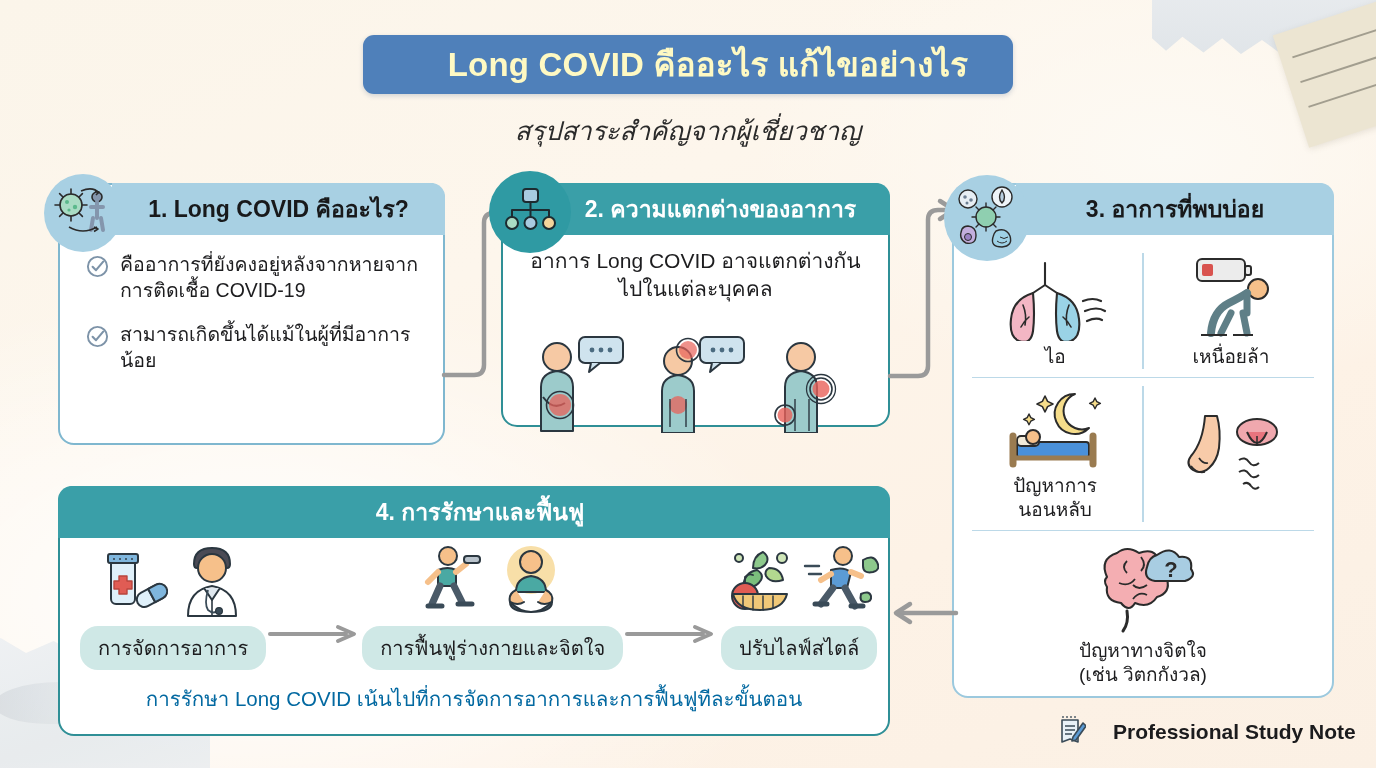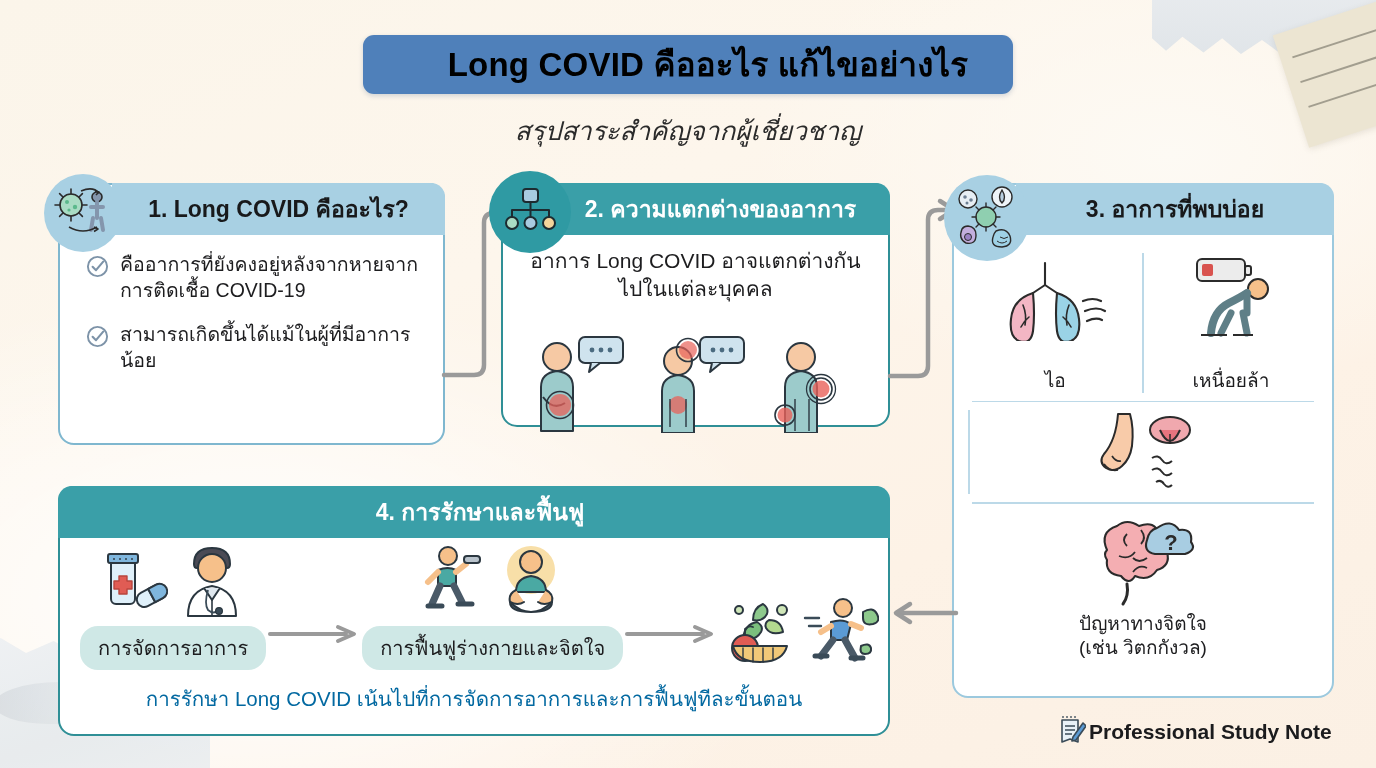--- a/index.html
+++ b/index.html
@@ -43,21 +43,21 @@
     position:absolute; left:12px; width:96px; height:2px; background:#8a8578; opacity:.75;
   }
   
   #title-banner{
     position:absolute; left:363px; top:35px; width:650px; height:59px;
     background:#4f80ba; border-radius:11px;
     display:flex; align-items:center; justify-content:center;
     box-shadow:0 2px 5px rgba(60,90,130,.22);
   }
   #title-banner span{
-    color:#000000; font-size:33px; font-weight:bold; letter-spacing:.2px;
+    color:#fef9c3; font-size:33px; font-weight:bold; letter-spacing:.2px;
     white-space:nowrap;
     margin-left:40px;
   }
   #subtitle{
     position:absolute; left:0; top:110px; width:1376px; text-align:center;
     font-size:26px; color:#2b2b2b;font-style:italic;
   }
   
   .card{ position:absolute; border-radius:16px; overflow:visible; }
   .card-body{
@@ -98,21 +98,21 @@
     font-size:21px; line-height:1.35; color:#1d1d1f;
   }
   #c2-figs{ position:absolute; left:22px; right:22px; top:150px; height:100px; display:flex; justify-content:space-around; align-items:flex-end; }
   
   #card3{ left:952px; top:183px; width:382px; height:515px; }
   #card3 .card-body{ border-color:#9cc9de; }
   #card3 .card-hd{ left:64px; right:0; width:auto; border-radius:0 14px 0 0; }
   #badge3{ left:-8px; top:-8px; width:86px; height:86px; }
   #sym-grid{ position:absolute; left:16px; right:16px; top:62px; }
   .sym-row{ display:flex; }
-  .sym-cell{ flex:1; display:flex; flex-direction:column; align-items:center; justify-content:center; padding:10px 4px 8px;gap:24px; }
+  .sym-cell{ flex:1; display:flex; flex-direction:column; align-items:center; justify-content:center; padding:10px 4px 8px; }
   .sym-cap{ font-size:19px; text-align:center; line-height:1.25; color:#1d1d1f; margin-top:4px; }
   .vdiv{ width:1.5px; background:#bcd9e8; margin:8px 0; }
   .hdiv{ height:1.5px; background:#bcd9e8; margin:0 4px; }
   .sym-full{ display:flex; flex-direction:column; align-items:center; padding:12px 4px 6px; }
   
   #card4{ left:58px; top:486px; width:832px; height:250px; }
   #card4 .card-hd{ left:0; right:0; border-radius:14px 14px 0 0;padding-left:12px; }
   #c4-flow{ position:absolute; left:22px; right:22px; top:62px; height:122px; display:flex; align-items:flex-end; }
   .flow-step{ display:flex; flex-direction:column; align-items:center; }
   .flow-icons{ height:76px; display:flex; align-items:flex-end; gap:4px; }
@@ -123,21 +123,21 @@
   .flow-arrow{ flex:1; display:flex; align-items:center; justify-content:center; margin-bottom:26px; }
   #c4-foot{
     position:absolute; left:0; right:0; top:196px; text-align:center;
     font-size:20.5px; color:#0369a1;
   }
   
   .connector{ position:absolute; z-index:1; }
   
   #footer-badge{
     position:absolute; left:1058px; top:715px;
-    display:flex; align-items:center; gap:3px;
+    display:flex; align-items:center; gap:27px;
   }
   #footer-badge .ftxt{ font-size:21px; font-weight:bold; color:#1b1b1d; }
 </style>
 </head>
 <body>
 
 <div id="bg-gradient"></div>
 <div id="torn-paper-top"></div>
 <div id="torn-paper-left"></div>
 <div id="note-card">
@@ -330,20 +330,39 @@
             <path d="M26 80 H92" stroke="#2b2b2b" stroke-width="2" stroke-dasharray="26 6 20"></path>
           </g>
         </svg>
         <div class="sym-cap">เหนื่อยล้า</div>
       </div>
     </div>
 
     <div class="hdiv"></div>
 
     <div class="sym-row">
+      <div class="sym-cell">
+        <svg width="112" height="82" viewBox="0 0 112 82">
+          <g stroke="#2b2b2b" stroke-width="2" stroke-linejoin="round" fill="none">
+            <path d="M76 6 a20 20 0 1 0 14 34 a16 16 0 1 1 -14 -34z" fill="#f6dd8a"></path>
+            <path d="M46 8 l2.6 5.4 l5.4 2.6 l-5.4 2.6 l-2.6 5.4 l-2.6 -5.4 l-5.4 -2.6 l5.4 -2.6z" fill="#f6dd8a" stroke-width="1.6"></path>
+            <path d="M30 26 l1.8 3.6 l3.6 1.8 l-3.6 1.8 l-1.8 3.6 l-1.8 -3.6 l-3.6 -1.8 l3.6 -1.8z" fill="#f6dd8a" stroke-width="1.4"></path>
+            <path d="M96 10 l1.8 3.6 l3.6 1.8 l-3.6 1.8 l-1.8 3.6 l-1.8 -3.6 l-3.6 -1.8 l3.6 -1.8z" fill="#f6dd8a" stroke-width="1.4"></path>
+            <rect x="18" y="54" width="72" height="16" rx="3" fill="#4a90d9"></rect>
+            <rect x="18" y="48" width="22" height="10" rx="4" fill="#f2ead8"></rect>
+            <circle cx="34" cy="49" r="7" fill="#f6c08a"></circle>
+            <path d="M14 48 v28 M94 48 v28" stroke="#9a7b50" stroke-width="7" stroke-linecap="round"></path>
+            <path d="M16 70 H92" stroke="#9a7b50" stroke-width="5"></path>
+          </g>
+        </svg>
+        <div class="sym-cap">
+          <div>ปัญหาการ</div>
+          <div>นอนหลับ</div>
+        </div>
+      </div>
       <div class="vdiv"></div>
       <div class="sym-cell">
         <svg width="112" height="82" viewBox="0 0 112 82">
           <g stroke="#2b2b2b" stroke-width="2" fill="none" stroke-linejoin="round">
             <path d="M30 2 q-2 26 -14 40 q-6 8 2 14 q8 5 16 -2 q8 -7 10 -20 q2 -18 -2 -32z" fill="#f8cba9"></path>
             <path d="M16 52 q6 8 14 6 M24 44 q4 6 9 5" stroke-width="1.7"></path>
             <ellipse cx="82" cy="18" rx="20" ry="13" fill="#f0a8ae"></ellipse>
             <path d="M72 18 q10 22 20 0" fill="#e8747e"></path>
             <path d="M82 22 v9" stroke-width="1.5"></path>
             <path d="M64 46 q6 -4 10 2 q4 6 10 1 M64 58 q6 -4 10 2 q4 6 10 1 M68 70 q5 -3 8 2 q4 5 8 1" stroke-width="2"></path>
@@ -471,20 +490,21 @@
             <path d="M28 30 l-10 6" stroke="#f6c08a" stroke-width="6"></path>
             <path d="M48 28 l10 4" stroke="#f6c08a" stroke-width="6"></path>
             <path d="M30 44 l-12 16 M42 44 l10 18" stroke="#4a5a68" stroke-width="7"></path>
             <path d="M12 60 h12 M48 62 h12" stroke="#3a4b58" stroke-width="5"></path>
             <path d="M2 22 h14 M6 30 h12" stroke="#3a4b58" stroke-width="2.4"></path>
             <path d="M60 16 q10 -6 14 2 q4 8 -4 10 q-10 2 -10 -6z" fill="#8dc98c"></path>
             <path d="M58 50 q8 -4 10 2 q1 6 -6 6 q-6 0 -4 -8z" fill="#8dc98c"></path>
           </g>
         </svg>
       </div>
+      <div class="pill">ปรับไลฟ์สไตล์</div>
     </div>
   </div>
   <div id="c4-foot">การรักษา Long COVID เน้นไปที่การจัดการอาการและการฟื้นฟูทีละขั้นตอน</div>
 </div>
 
 <div id="footer-badge">
   <span>
     <svg width="28" height="30" viewBox="0 0 28 30">
       <g stroke="#3a4b58" stroke-width="1.6" fill="none" stroke-linejoin="round">
         <path d="M4 5 h16 v22 l-8 -3 l-8 3z" fill="#e8f1f7"></path>

